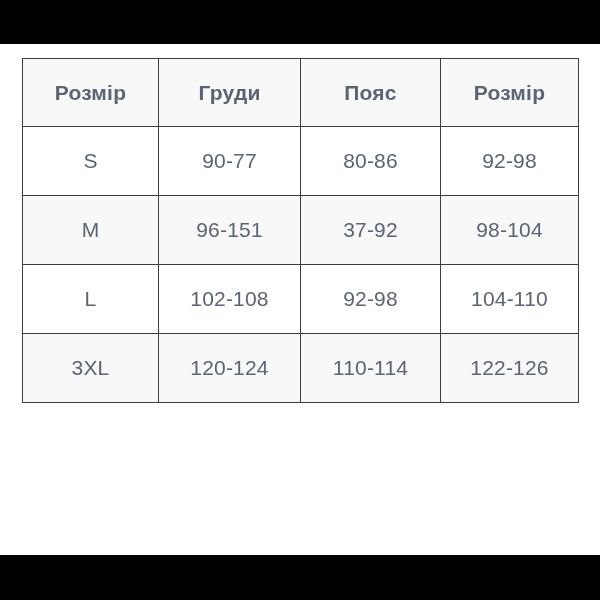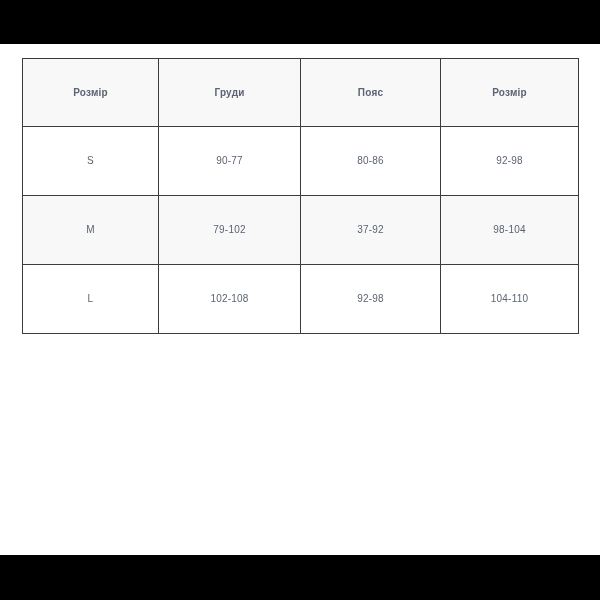--- a/index.html
+++ b/index.html
@@ -66,21 +66,21 @@
   table.size-table col.c1 { width: 142px; }
   table.size-table col.c2 { width: 140px; }
   table.size-table col.c3 { width: 138px; }
 
   table.size-table th,
   table.size-table td {
     border: 1px solid #3c3c3c;
     text-align: center;
     vertical-align: middle;
     color: #5a6472;
-    font-size: 10px;
+    font-size: 21px;
     line-height: 1.2;
     padding: 0;
     letter-spacing: 0.2px;
   }
 
   table.size-table thead th {
     height: 67px;
     background: #f8f8f8;
     font-weight: 700;
   }
@@ -125,27 +125,33 @@
       </thead>
       <tbody>
         <tr class="row-odd">
           <td>S</td>
           <td>90-77</td>
           <td>80-86</td>
           <td>92-98</td>
         </tr>
         <tr class="row-even">
           <td>M</td>
-          <td>79-102</td>
+          <td>96-151</td>
           <td>37-92</td>
           <td>98-104</td>
         </tr>
         <tr class="row-odd">
           <td>L</td>
           <td>102-108</td>
           <td>92-98</td>
           <td>104-110</td>
         </tr>
+        <tr class="row-even">
+          <td>3XL</td>
+          <td>120-124</td>
+          <td>110-114</td>
+          <td>122-126</td>
+        </tr>
       </tbody>
     </table>
   </div>
 
 </div>
 
 </body></html>

